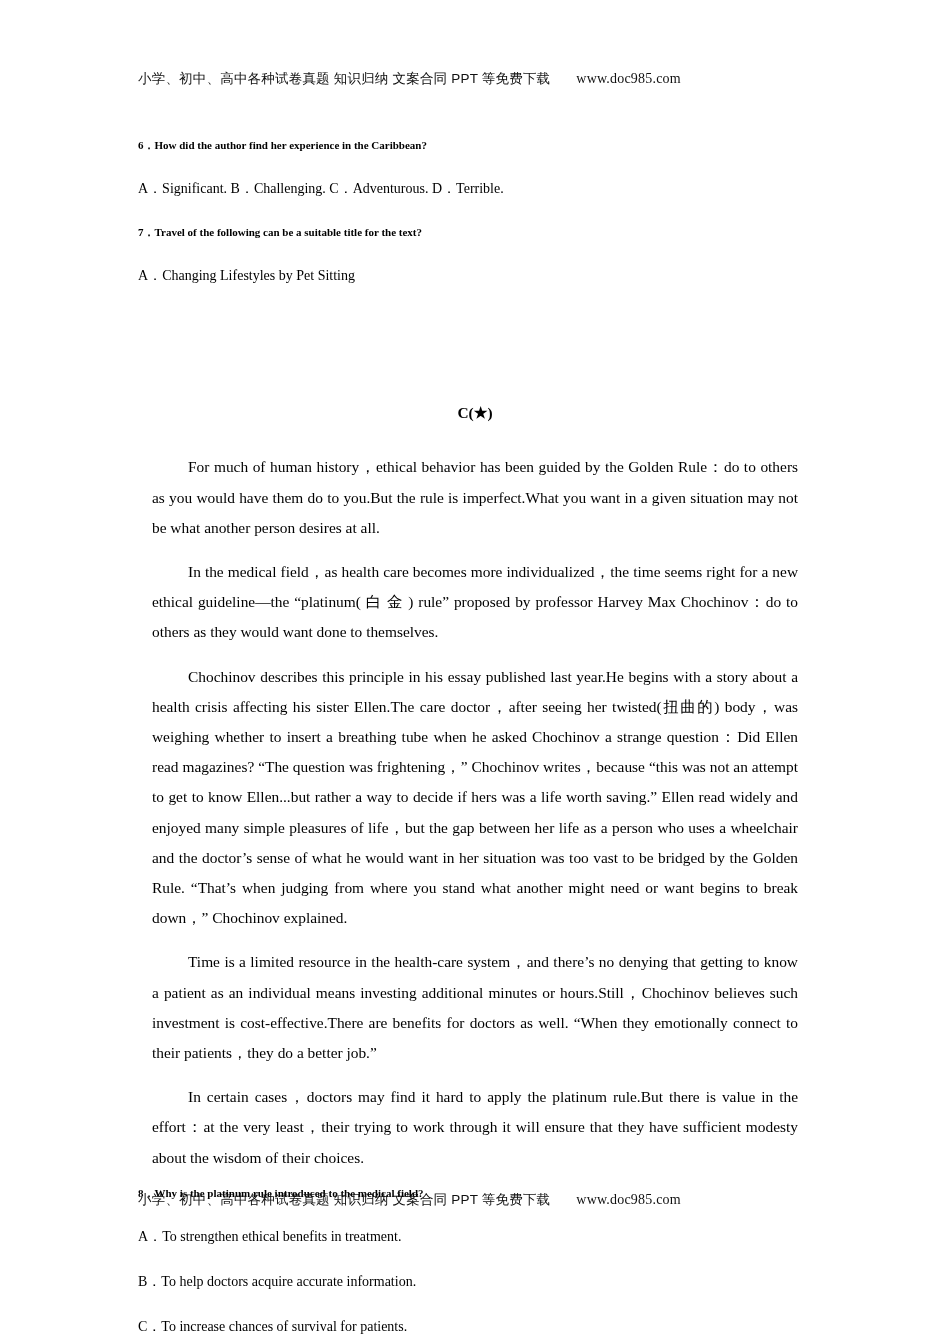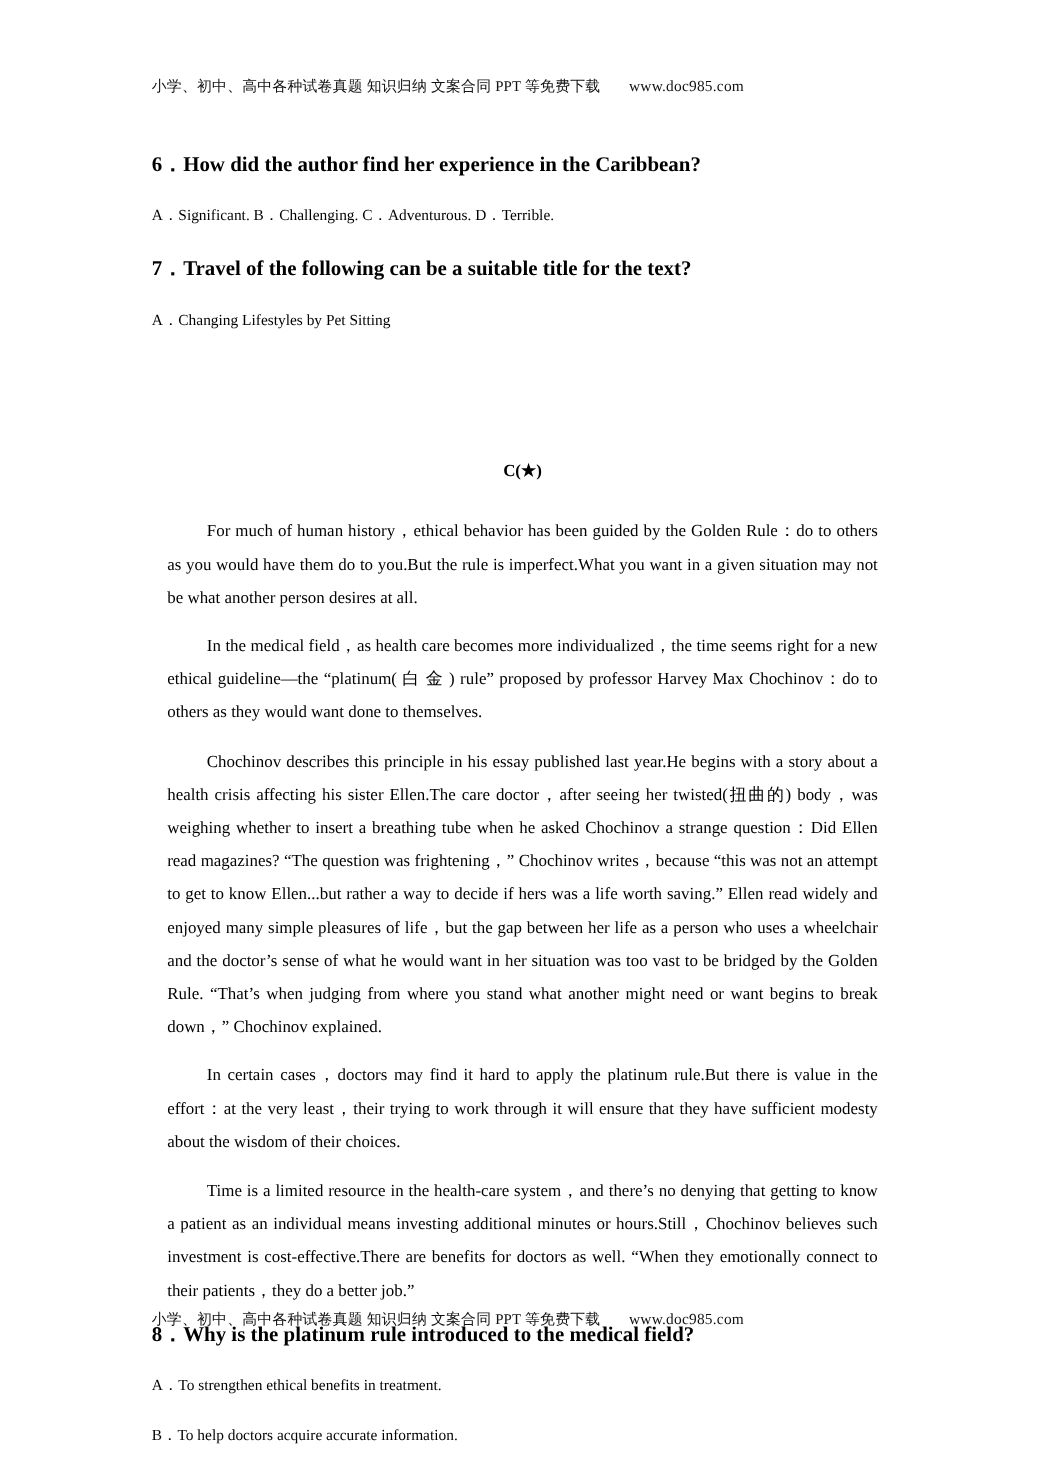--- a/index.html
+++ b/index.html
@@ -29,42 +29,42 @@
     position: absolute;
     left: 138px;
     width: 674px;
     font-family: "DejaVu Sans", sans-serif;
     font-size: 13.5px;
     letter-spacing: 0.2px;
     color: #111;
     white-space: nowrap;
   }
   .running-head .rh-cn {
-    font-family: Liberation Serif, serif;
+    font-family: Liberation Sans, sans-serif;
   }
   .running-head .rh-url {
     font-family: "Liberation Serif", serif;
     font-size: 14px;
     margin-left: 26px;
   }
   #header-band { top: 70px; }
   #footer-band { top: 1191px; }
 
   
   .content {
     position: absolute;
     left: 138px;
     top: 140px;
     width: 674px;
   }
 
   
   .question {
     font-weight: bold;
-    font-size: 19px;
+    font-size: 11px;
     line-height: 1.0;
     margin: 0 0 0 0;
     padding: 0;
     white-space: nowrap;
   }
   .q-num { font-weight: bold; }
 
   
   .option {
     font-size: 14px;
@@ -139,40 +139,43 @@
     <div style="height:29px"></div>
 
     <div class="row">
       <div class="section-head">C(★)</div>
     </div>
     <div style="height:18px"></div>
 
     <p class="para">For much of human history，ethical behavior has been guided by the Golden Rule：do to others as you would have them do to you.But the rule is imperfect.What you want in a given situation may not be what another person desires at all.</p>
     <p class="para">In the medical field，as health care becomes more individualized，the time seems right for a new ethical guideline—the “platinum( 白 金 ) rule” proposed by professor Harvey Max Chochinov：do to others as they would want done to themselves.</p>
     <p class="para">Chochinov describes this principle in his essay published last year.He begins with a story about a health crisis affecting his sister Ellen.The care doctor，after seeing her twisted(扭曲的) body，was weighing whether to insert a breathing tube when he asked Chochinov a strange question：Did Ellen read magazines? “The question was frightening，” Chochinov writes，because “this was not an attempt to get to know Ellen...but rather a way to decide if hers was a life worth saving.” Ellen read widely and enjoyed many simple pleasures of life，but the gap between her life as a person who uses a wheelchair and the doctor’s sense of what he would want in her situation was too vast to be bridged by the Golden Rule. “That’s when judging from where you stand what another might need or want begins to break down，” Chochinov explained.</p>
+    <p class="para">Time is a limited resource in the health-care system，and there’s no denying that getting to know a patient as an individual means investing additional minutes or hours.Still，Chochinov believes such investment is cost-effective.There are benefits for doctors as well. “When they emotionally connect to their patients，they do a better job.”</p>
     <p class="para">In certain cases，doctors may find it hard to apply the platinum rule.But there is value in the effort：at the very least，their trying to work through it will ensure that they have sufficient modesty about the wisdom of their choices.</p>
-    <p class="para">Time is a limited resource in the health-care system，and there’s no denying that getting to know a patient as an individual means investing additional minutes or hours.Still，Chochinov believes such investment is cost-effective.There are benefits for doctors as well. “When they emotionally connect to their patients，they do a better job.”</p>
 
     <div style="height:1px"></div>
 
     <div class="row">
       <div class="question"><span class="q-num">8．</span><span>Why is the platinum rule introduced to the medical field?</span></div>
     </div>
     <div class="sp-q"></div>
 
     <div class="row">
       <div class="option"><span class="opt-letter">A．</span><span class="opt-text">To strengthen ethical benefits in treatment.</span></div>
     </div>
     <div class="sp-opt"></div>
 
     <div class="row">
       <div class="option"><span class="opt-letter">B．</span><span class="opt-text">To help doctors acquire accurate information.</span></div>
     </div>
     <div class="sp-opt"></div>
 
+    <div class="row">
+      <div class="option"><span class="opt-letter">C．</span><span class="opt-text">To increase chances of survival for patients.</span></div>
+    </div>
 
   </div>
 
   <div class="running-head" id="footer-band">
     <span class="rh-cn">小学、初中、高中各种试卷真题  知识归纳  文案合同  PPT 等免费下载</span><span class="rh-url">www.doc985.com</span>
   </div>
 
 </div>
 
 </body></html>

